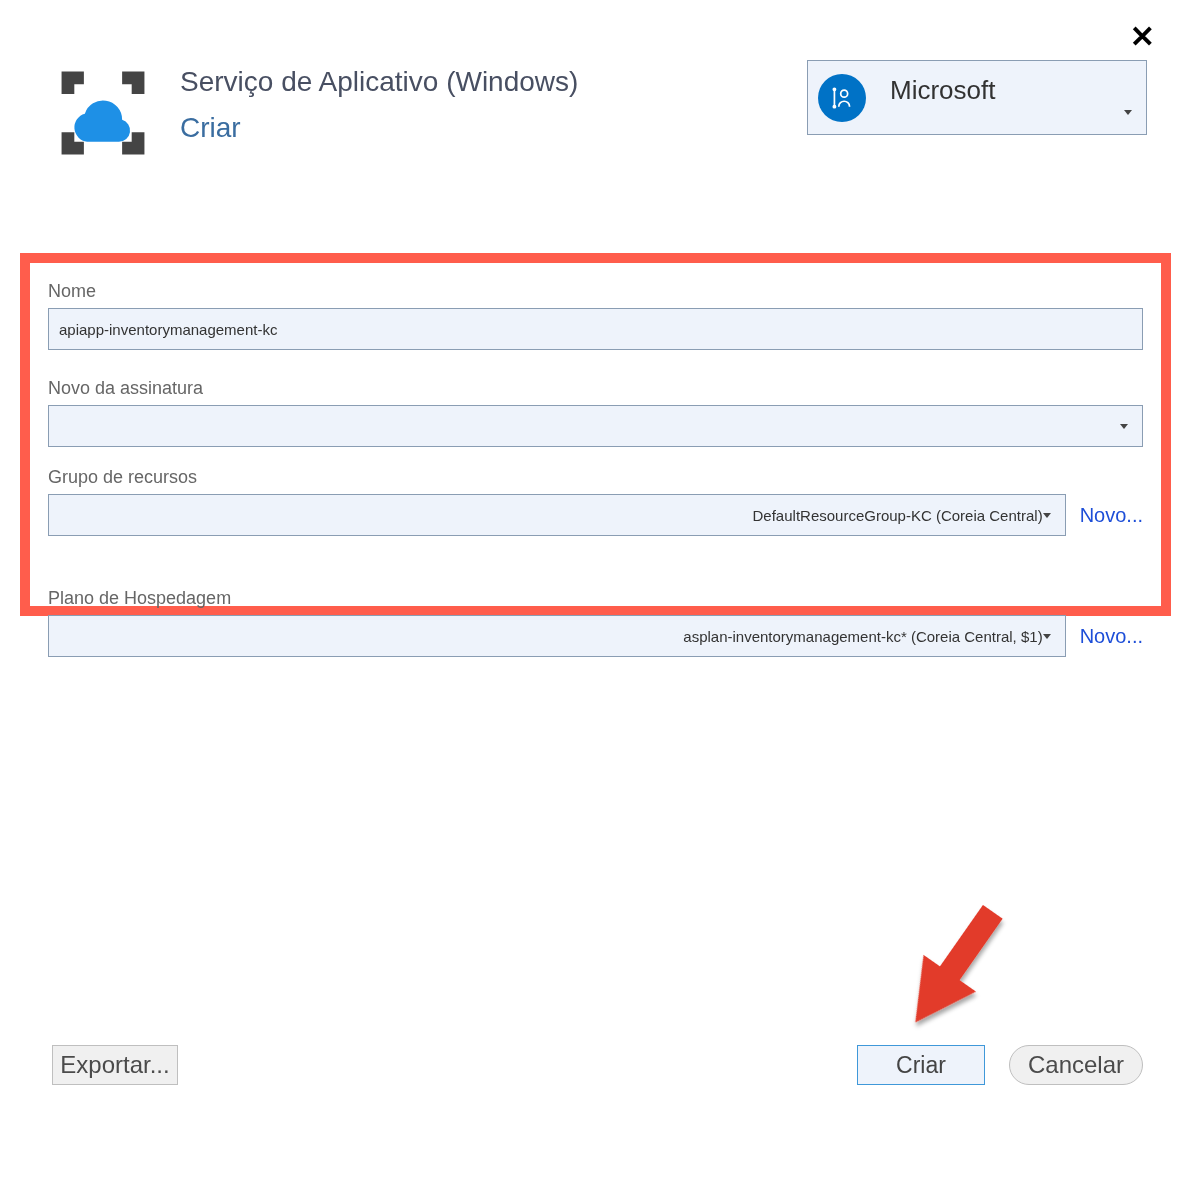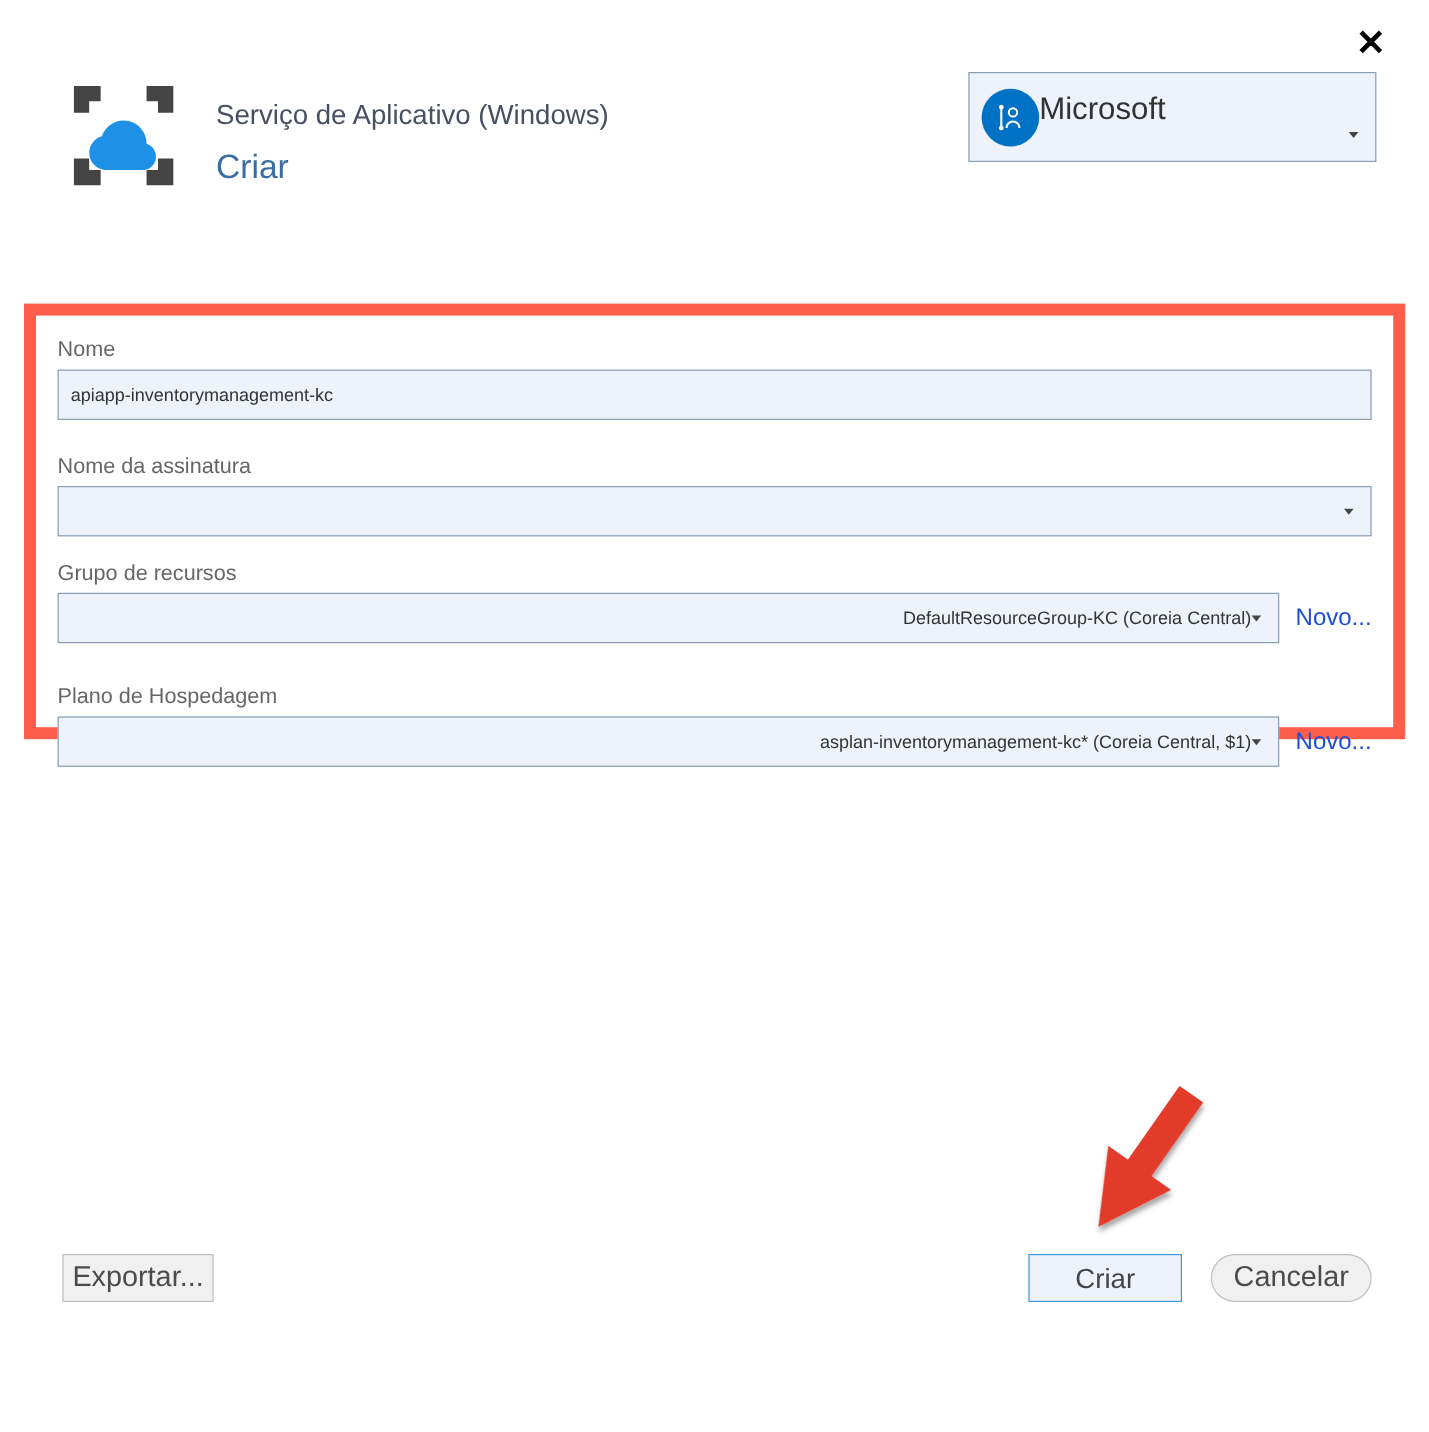--- a/index.html
+++ b/index.html
@@ -21,23 +21,23 @@
     line-height: 1;
   }
   .header {
     position: absolute;
     top: 62px; left: 52px;
     display: flex; align-items: flex-start;
   }
   .app-icon svg { width: 102px; height: 102px; }
   .title-block { margin-left: 26px; }
   .page-title {
-    font-size: 23px;
+    font-size: 28px;
     color: #484f62;
-    margin-top: 20px;
+    margin-top: 4px;
     font-weight: 400;
   }
   .page-subtitle {
     font-size: 28px;
     color: #3a6da0;
     margin-top: 14px;
     font-weight: 400;
   }
   .account-box {
     position: absolute;
@@ -51,20 +51,21 @@
   }
   .account-avatar {
     width: 48px; height: 48px; border-radius: 50%;
     background: #0072c6;
     display: flex; align-items: center; justify-content: center;
     flex-shrink: 0;
   }
   .account-avatar svg { width: 26px; height: 26px; }
   .account-label {
     font-size: 26px; color: #323232;
+    margin-left: 24px;
     margin-top: -14px;
     flex: 1;
   }
   .account-caret {
     width: 0; height: 0;
     border-left: 4px solid transparent;
     border-right: 4px solid transparent;
     border-top: 5px solid #444;
     margin-right: 4px;
     margin-top: 30px;
@@ -107,21 +108,21 @@
   }
   .link-new {
     color: #1d4ed8;
     font-size: 20px;
     cursor: pointer;
     white-space: nowrap;
   }
   .group-nome { margin-top: 0px; }
   .group-subscription { margin-top: 28px; }
   .group-rg { margin-top: 20px; }
-  .group-plan { margin-top: 34px; }
+  .group-plan { margin-top: 52px; }
 
   .bottom-bar {
     position: absolute;
     bottom: 108px; left: 0; right: 0;
     height: 46px;
   }
   .btn {
     height: 40px;
     border: 1px solid #bfbfbf;
     background: #f0f0f0;
@@ -186,21 +187,21 @@
 </div>
 
 <div class="form-highlight">
 
   <div class="group-nome">
     <span class="field-label">Nome</span>
     <input class="text-input" value="apiapp-inventorymanagement-kc" style="">
   </div>
 
   <div class="group-subscription">
-    <span class="field-label">Nome da assinatura</span>
+    <span class="field-label">Novo da assinatura</span>
     <div class="select-input">
       <span></span>
       <div class="select-caret"></div>
     </div>
   </div>
 
   <div class="group-rg">
     <span class="field-label">Grupo de recursos</span>
     <div class="field-row">
       <div class="select-input" style="flex:1">

